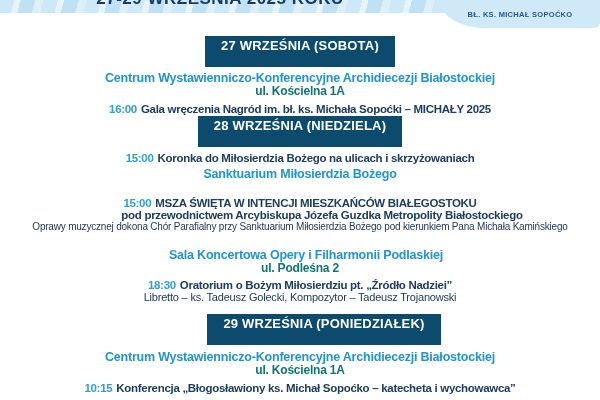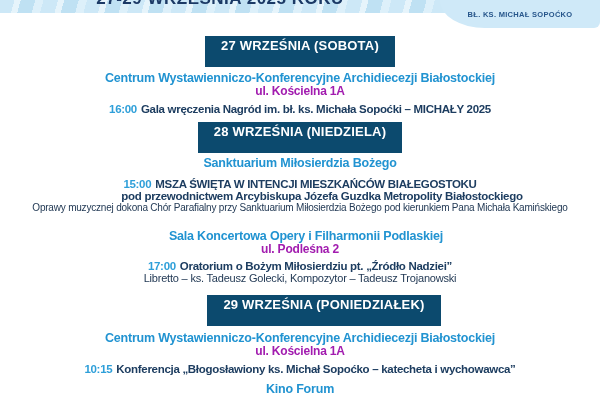--- a/index.html
+++ b/index.html
@@ -47,29 +47,29 @@
     text-align: center;
   }
   .banner {
     display: inline-block;
     background: #0c4a6e; color: #ffffff;
     font-size: 13px; font-weight: bold; letter-spacing: 0.2px;
     padding: 2px 16px 14px;
     white-space: nowrap;
   }
   .banner1 { margin-top: 23px; }
-  .banner2 { margin-top: 7px; }
+  .banner2 { margin-top: 1px; }
   .banner3 { margin-top: 11px; margin-left: 48px; }
   .venue {
     color: #2193d1; font-weight: bold;
     font-size: 12.5px; line-height: 13px;
     letter-spacing: -0.2px; white-space: nowrap;
   }
   .addr {
-    color: #a21caf; font-weight: bold;
+    color: #0f766e; font-weight: bold;
     font-size: 12px; line-height: 12.5px;
     letter-spacing: -0.2px;
   }
   .event {
     color: #1d3d60; font-weight: bold;
     font-size: 11.5px; line-height: 12px;
     letter-spacing: -0.3px; white-space: nowrap;
   }
   .event .time { color: #2e9fd9; margin-right: 4px; }
   .sub {
@@ -82,21 +82,21 @@
     color: #233a55; font-weight: normal;
     font-size: 10px; line-height: 12px; letter-spacing: -0.2px;
     white-space: nowrap;
   }
   .plain {
     color: #233a55; font-weight: normal;
     font-size: 11px; line-height: 12px; letter-spacing: -0.2px;
     white-space: nowrap;
   }
   .mt5  { margin-top: 5px; }
-  .mt4  { margin-top: 8px; }
+  .mt4  { margin-top: 16px; }
   .mt11 { margin-top: 4px; }
   .mt16 { margin-top: 16px; margin-left: 12px; }
   .mt6  { margin-top: 6px; }
   .mt8  { margin-top: 8px; }
 </style>
 </head>
 <body>
 
 <div class="top-strip">
   <div class="top-strip-title">27-29 WRZEŚNIA 2025 ROKU</div>
@@ -112,30 +112,33 @@
     <div class="banner banner1">27 WRZEŚNIA (SOBOTA)</div>
     <div class="venue mt5">Centrum Wystawienniczo-Konferencyjne Archidiecezji Białostockiej</div>
     <div class="addr">ul. Kościelna 1A</div>
     <div class="event mt5">
       <span class="time">16:00</span><span>Gala wręczenia Nagród im. bł. ks. Michała Sopoćki – MICHAŁY 2025</span>
     </div>
   </div>
 
   <div>
     <div class="banner banner2">28 WRZEŚNIA (NIEDZIELA)</div>
+    <div class="event mt5">
+      <span class="time">15:00</span><span>Koronka do Miłosierdzia Bożego na ulicach i skrzyżowaniach</span>
+    </div>
     <div class="venue mt11">Sanktuarium Miłosierdzia Bożego</div>
     <div class="event mt4">
       <span class="time">15:00</span><span>MSZA ŚWIĘTA W INTENCJI MIESZKAŃCÓW BIAŁEGOSTOKU</span>
     </div>
     <div class="sub">pod przewodnictwem Arcybiskupa Józefa Guzdka Metropolity Białostockiego</div>
     <div class="note">Oprawy muzycznej dokona Chór Parafialny przy Sanktuarium Miłosierdzia Bożego pod kierunkiem Pana Michała Kamińskiego</div>
     <div class="venue mt16">Sala Koncertowa Opery i Filharmonii Podlaskiej</div>
     <div class="addr">ul. Podleśna 2</div>
     <div class="event mt5">
-      <span class="time">17:00</span><span>Oratorium o Bożym Miłosierdziu pt. „Źródło Nadziei”</span>
+      <span class="time">18:30</span><span>Oratorium o Bożym Miłosierdziu pt. „Źródło Nadziei”</span>
     </div>
     <div class="plain">Libretto – ks. Tadeusz Golecki, Kompozytor – Tadeusz Trojanowski</div>
   </div>
 
   <div>
     <div class="banner banner3">29 WRZEŚNIA (PONIEDZIAŁEK)</div>
     <div class="venue mt6">Centrum Wystawienniczo-Konferencyjne Archidiecezji Białostockiej</div>
     <div class="addr">ul. Kościelna 1A</div>
     <div class="event mt5">
       <span class="time">10:15</span><span>Konferencja „Błogosławiony ks. Michał Sopoćko – katecheta i wychowawca”</span>

